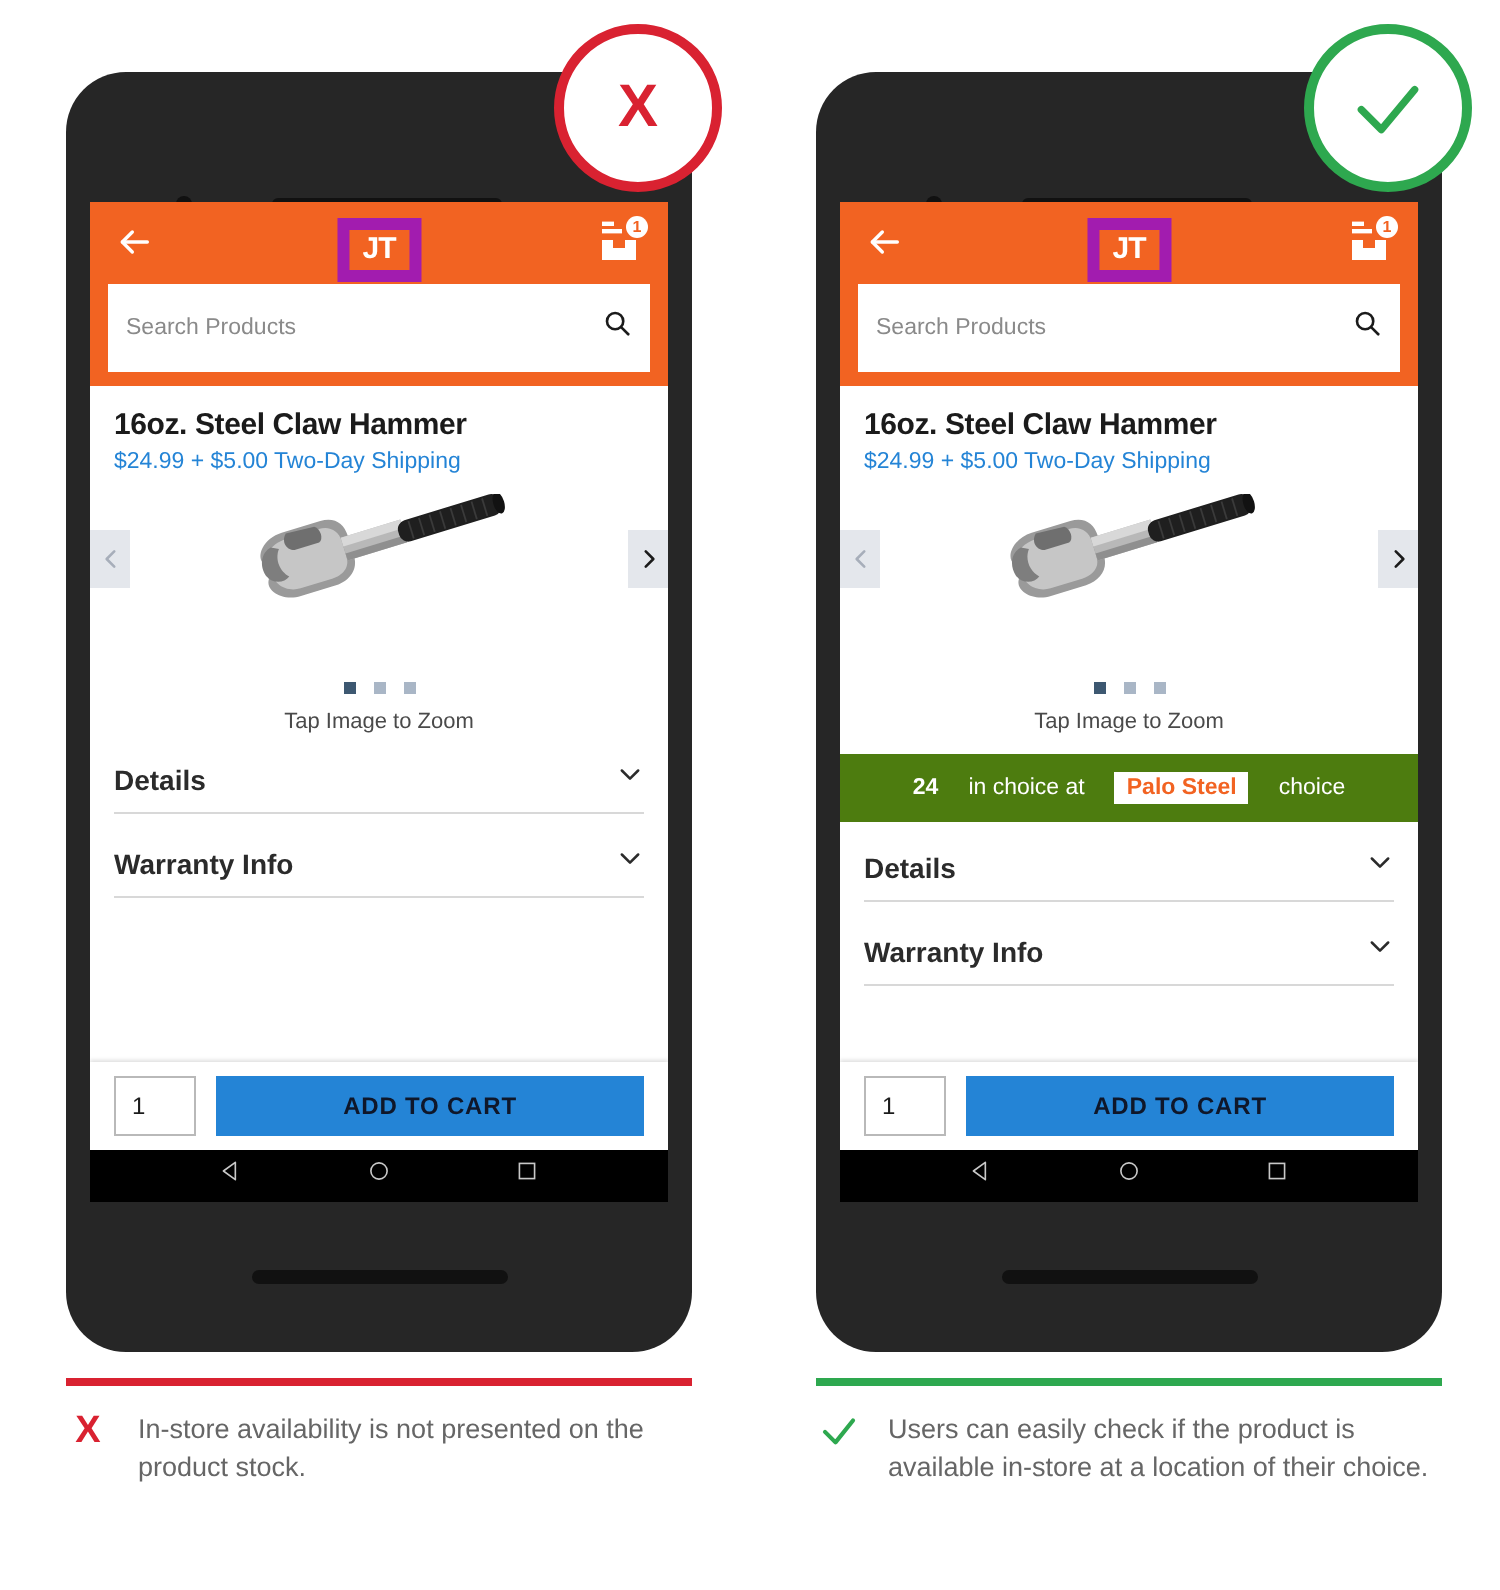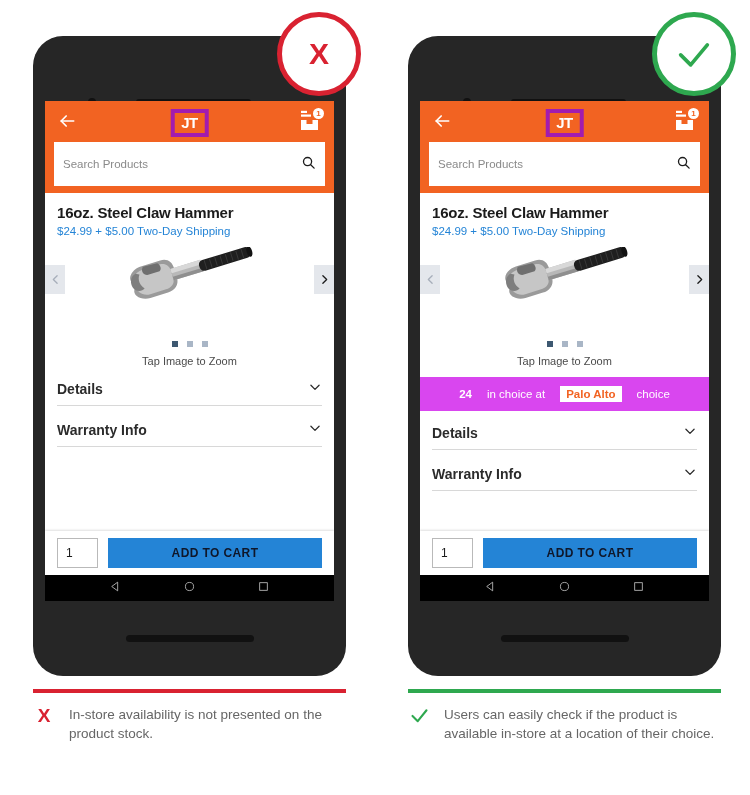--- a/index.html
+++ b/index.html
@@ -95,21 +95,21 @@
   .back-arrow {
     width: 20px;
     height: 20px;
     flex: 0 0 auto;
   }
   .logo-box {
     position: absolute;
     left: 50%;
     top: 8px;
     transform: translateX(-50%);
-    border: 4px solid #a21caf;
+    border: 6px solid #a21caf;
     padding: 1px 7px 2px 7px;
     color: #ffffff;
     font-size: 15px;
     font-weight: bold;
     letter-spacing: -0.5px;
     line-height: 17px;
     font-family: "Liberation Sans", sans-serif;
   }
   .cart-wrap {
     position: absolute;
@@ -213,21 +213,21 @@
   .dot.active { background: #3d5871; }
   .zoom-hint {
     text-align: center;
     font-size: 11px;
     color: #4a4a4a;
     margin-top: 4px;
   }
 
   
   .stock-banner {
-    background: #d946ef;
+    background: #4d7c0f;
     height: 34px;
     margin-top: 10px;
     display: flex;
     align-items: center;
     justify-content: center;
     gap: 15px;
     font-size: 11.5px;
     color: #ffffff;
   }
   .stock-banner .qty { font-weight: bold; }
@@ -610,21 +610,21 @@
               <span class="dot"></span>
               <span class="dot"></span>
             </span>
           </div>
 
           <div class="zoom-hint">Tap Image to Zoom</div>
 
           <div class="stock-banner">
             <span class="qty">24</span>
             <span>in choice at</span>
-            <span class="store-pill">Palo Alto</span>
+            <span class="store-pill">Palo Steel</span>
             <span>choice</span>
           </div>
 
           <div class="accordion">
             <div class="acc-row">
               <span class="acc-label">Details</span>
               <span>
                 <svg viewBox="0 0 24 24" width="14" height="14" fill="none" stroke="#2b2b2b" stroke-width="2.2" stroke-linecap="round" stroke-linejoin="round">
                   <polyline points="5 9 12 16 19 9"></polyline>
                 </svg>

